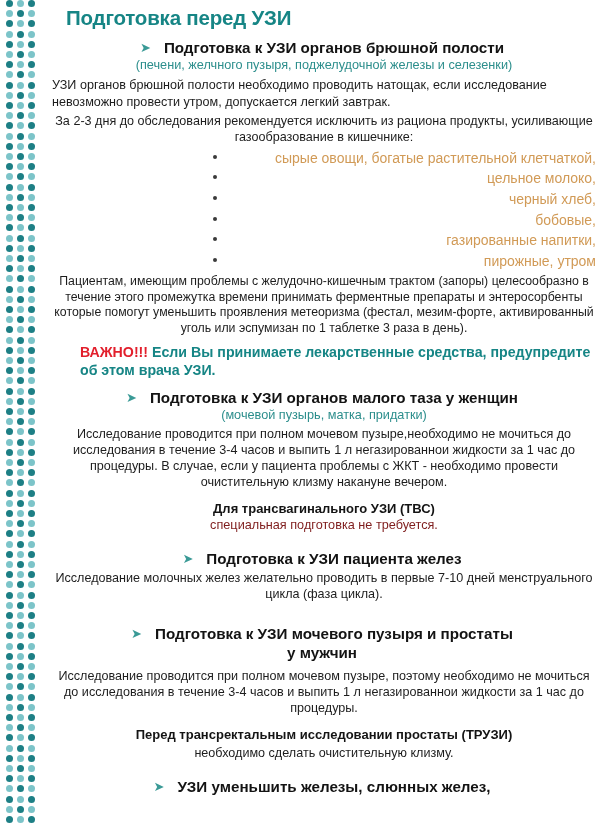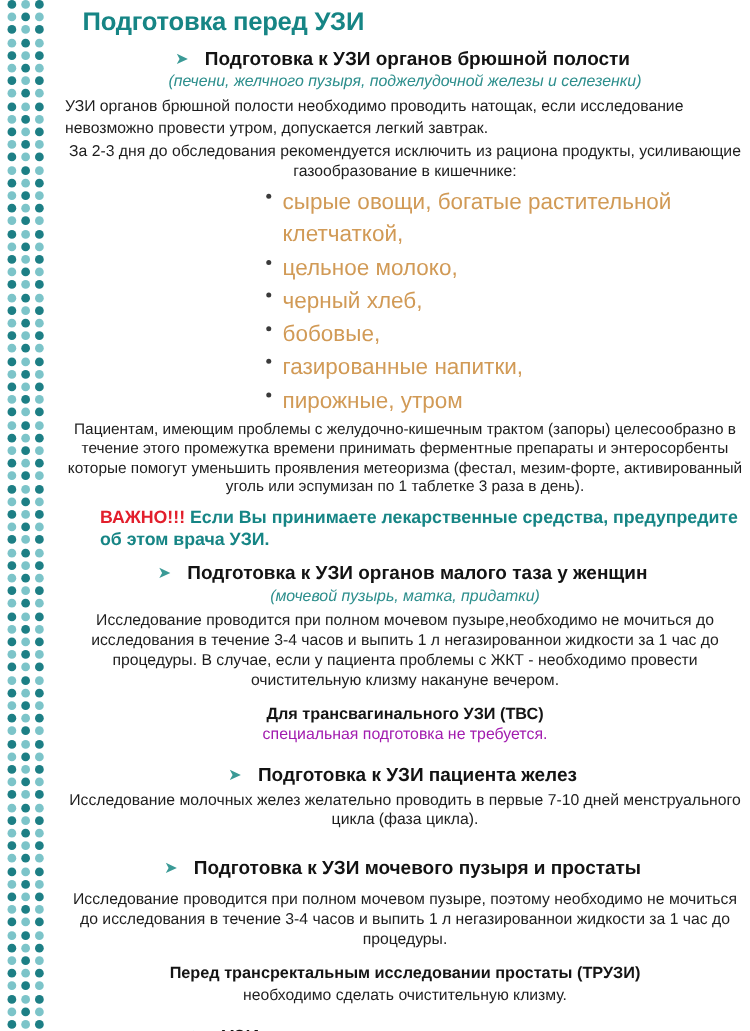--- a/index.html
+++ b/index.html
@@ -93,46 +93,45 @@
     display: block;
     margin-top: 1px;
   }
 
   .sub-teal {
     text-align: center;
     color: #2c8e8c;
     font-size: 12.7px;
     line-height: 1.25;
     margin: 2px 0 0 0;
-    font-style: italic;
   }
 
   .body-text {
     color: #1d1d1d;
     font-size: 12.6px;
     line-height: 1.3;
     margin: 3px 0 0 0;
     text-align: center;
   }
   .body-text.left { text-align: left; }
   .body-text.wide { font-size: 12.3px; }
   .body-text.tight { line-height: 1.26; }
 
   .food-list {
     list-style: none;
     margin: 2px 0 0 0;
     padding: 0 0 0 160px;
   }
   .food-list li {
     color: #d19a56;
-    font-size: 18px;
+    font-size: 14px;
     line-height: 1.47;
     position: relative;
     padding-left: 14px;
-    text-align: left;
+    text-align: right;
   }
   .food-list li::before {
     content: "";
     position: absolute;
     left: 1px;
     top: 7px;
     width: 4px;
     height: 4px;
     border-radius: 50%;
     background: #3a3a3a;
@@ -168,21 +167,21 @@
   .center-bold {
     text-align: center;
     font-weight: bold;
     color: #141414;
     font-size: 13px;
     margin: 10px 0 0 0;
     line-height: 1.25;
   }
   .center-teal {
     text-align: center;
-    color: #a21caf;
+    color: #7f1d1d;
     font-size: 12.7px;
     line-height: 1.25;
     margin: 1px 0 0 0;
   }
   .spacer-sm { height: 7px; }
   .spacer-md { height: 13px; }
 </style>
 </head>
 <body>
 
@@ -485,20 +484,21 @@
         <span class="arrow">➤</span><span class="htext">Подготовка к УЗИ пациента желез</span>
       </div>
       <div class="body-text tight">Исследование молочных желез желательно проводить в первые 7-10 дней менструального цикла (фаза цикла).</div>
     </div>
 
     <div class="spacer-md"></div>
 
     <div>
       <div class="section-head head-2line">
         <span class="arrow">➤</span><span class="htext">Подготовка к УЗИ мочевого пузыря и простаты</span>
+        <span class="l2">у мужчин</span>
       </div>
       <div class="body-text tight" style="margin-top:8px;">Исследование проводится при полном мочевом пузыре, поэтому необходимо не мочиться до исследования в течение 3-4 часов и выпить 1 л негазированнои жидкости за 1 час до процедуры.</div>
       <div class="center-bold">Перед трансректальным исследовании простаты (ТРУЗИ)</div>
       <div class="body-text tight">необходимо сделать очистительную клизму.</div>
     </div>
 
     <div class="spacer-sm"></div>
 
     <div>
       <div class="section-head head-2line">

